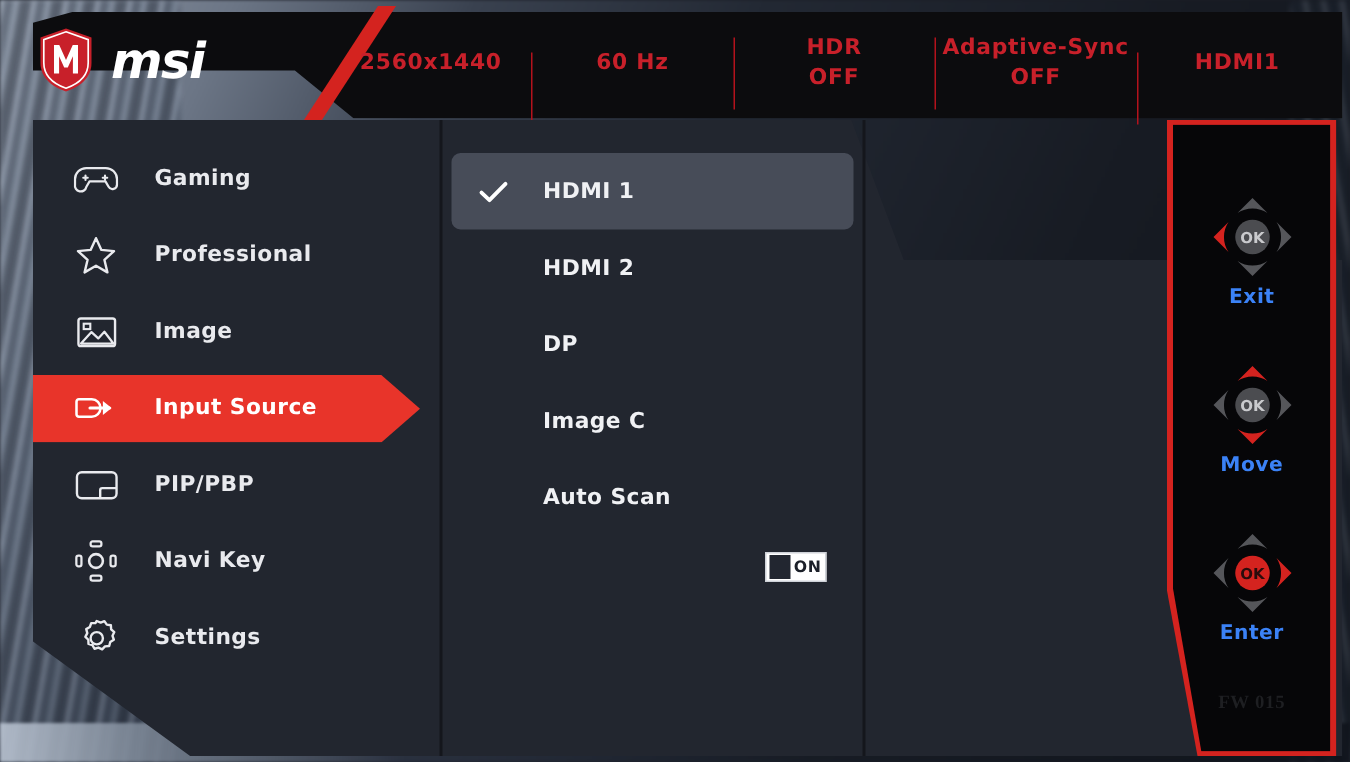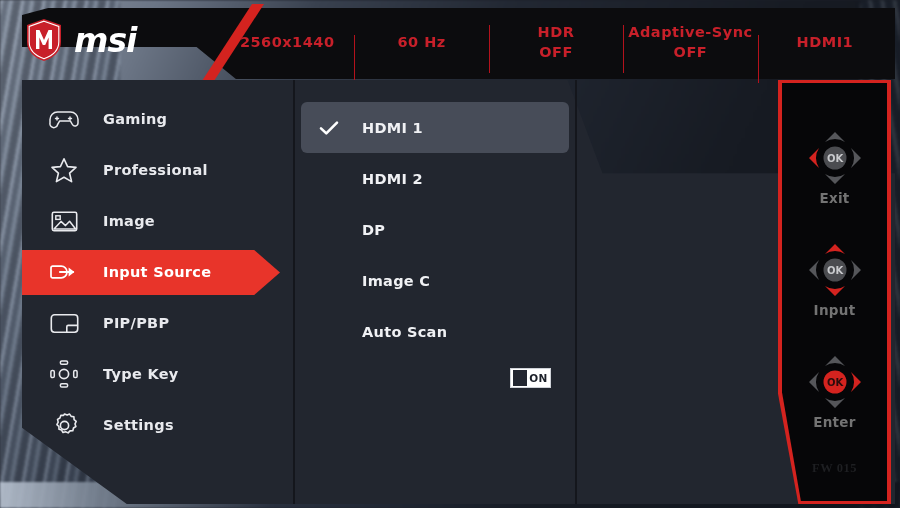--- a/index.html
+++ b/index.html
@@ -243,21 +243,21 @@
     display: flex; flex-direction: column;
     align-items: center;
     text-align: center;
   }
   .nav-hint.h1 { top: 46px; }
   .nav-hint.h2 { top: 158px; }
   .nav-hint.h3 { top: 270px; }
   .dpad { width: 58px; height: 58px; display: block; }
   .nav-label {
     margin-top: 3px;
-    color: #737373;
+    color: #3b82f6;
     font-family: "DejaVu Sans", sans-serif;
     font-weight: 700;
     font-size: 13.5px;
     letter-spacing: .3px;
   }
   .fw-version {
     position: absolute;
     left: 0; top: 378px; width: 105px;
     text-align: center;
     color: #1e1f22;
@@ -375,21 +375,21 @@
       <div class="menu-item">
         <span class="mi-icon">
           <svg width="28" height="28" viewBox="0 0 28 28">
             <circle cx="14" cy="14" r="4.6" fill="none" stroke="#e9eaee" stroke-width="1.7"></circle>
             <rect x="10.4" y="0.9" width="7.2" height="3.4" rx="1.4" fill="none" stroke="#e9eaee" stroke-width="1.5"></rect>
             <rect x="10.4" y="23.7" width="7.2" height="3.4" rx="1.4" fill="none" stroke="#e9eaee" stroke-width="1.5"></rect>
             <rect x="0.9" y="10.4" width="3.4" height="7.2" rx="1.4" fill="none" stroke="#e9eaee" stroke-width="1.5"></rect>
             <rect x="23.7" y="10.4" width="3.4" height="7.2" rx="1.4" fill="none" stroke="#e9eaee" stroke-width="1.5"></rect>
           </svg>
         </span>
-        <span class="mi-label">Type Key</span>
+        <span class="mi-label">Navi Key</span>
       </div>
 
       <div class="menu-item">
         <span class="mi-icon">
           <svg width="27" height="27" viewBox="0 0 27 27">
             <path d="M13.5 2 l2.6 1.1 l2.5 -1 l1.6 2.3 l2.7 .4 l.2 2.8 l2.1 1.8 l-1.2 2.5 l.9 2.6 l-2.4 1.5 l-.7 2.7 l-2.8 .2 l-1.9 2 l-2.5 -1.2 l-2.6 .8 l-1.4 -2.4 l-2.6 -.8 l-.1 -2.8 l-2 -1.9 l1.3 -2.5 l-.7 -2.7 l2.4 -1.4 l.9 -2.6 l2.8 0 z" fill="none" stroke="#e9eaee" stroke-width="1.6" stroke-linejoin="round"></path>
             <circle cx="13.5" cy="13.5" r="4.1" fill="none" stroke="#e9eaee" stroke-width="1.6"></circle>
           </svg>
         </span>
         <span class="mi-label">Settings</span>
@@ -451,21 +451,21 @@
 
         <div class="nav-hint h2">
           <svg class="dpad" viewBox="0 0 58 58">
             <path d="M29 3 L39 13 A18 18 0 0 0 19 13 Z" fill="#d4231f"></path>
             <path d="M29 55 L39 45 A18 18 0 0 1 19 45 Z" fill="#d4231f"></path>
             <path d="M55 29 L45 39 A18 18 0 0 0 45 19 Z" fill="#55565a"></path>
             <path d="M3 29 L13 39 A18 18 0 0 1 13 19 Z" fill="#55565a"></path>
             <circle cx="29" cy="29" r="11.5" fill="#4b4c50"></circle>
             <text x="29" y="33" text-anchor="middle" font-family="DejaVu Sans, sans-serif" font-size="10" font-weight="bold" fill="#c9cacd">OK</text>
           </svg>
-          <span class="nav-label">Input</span>
+          <span class="nav-label">Move</span>
         </div>
 
         <div class="nav-hint h3">
           <svg class="dpad" viewBox="0 0 58 58">
             <path d="M29 3 L39 13 A18 18 0 0 0 19 13 Z" fill="#55565a"></path>
             <path d="M29 55 L39 45 A18 18 0 0 1 19 45 Z" fill="#55565a"></path>
             <path d="M55 29 L45 39 A18 18 0 0 0 45 19 Z" fill="#d4231f"></path>
             <path d="M3 29 L13 39 A18 18 0 0 1 13 19 Z" fill="#55565a"></path>
             <circle cx="29" cy="29" r="11.5" fill="#d4231f"></circle>
             <text x="29" y="33" text-anchor="middle" font-family="DejaVu Sans, sans-serif" font-size="10" font-weight="bold" fill="#2a0c0c">OK</text>

